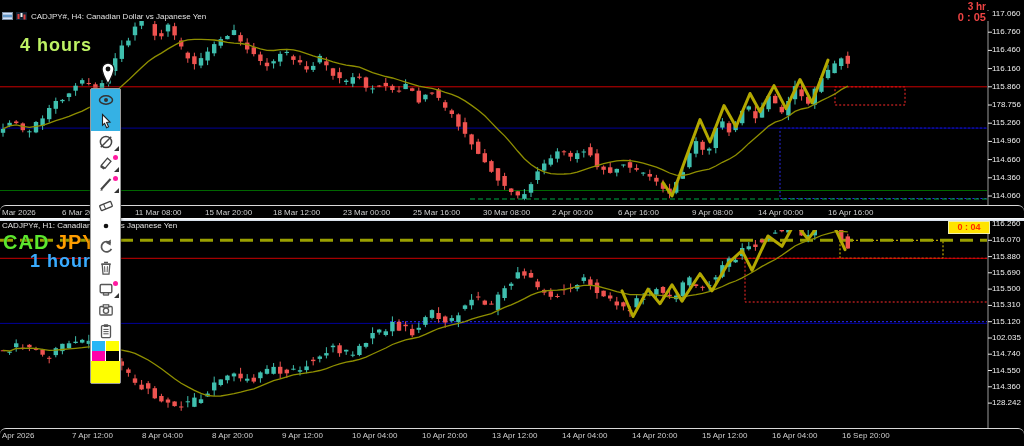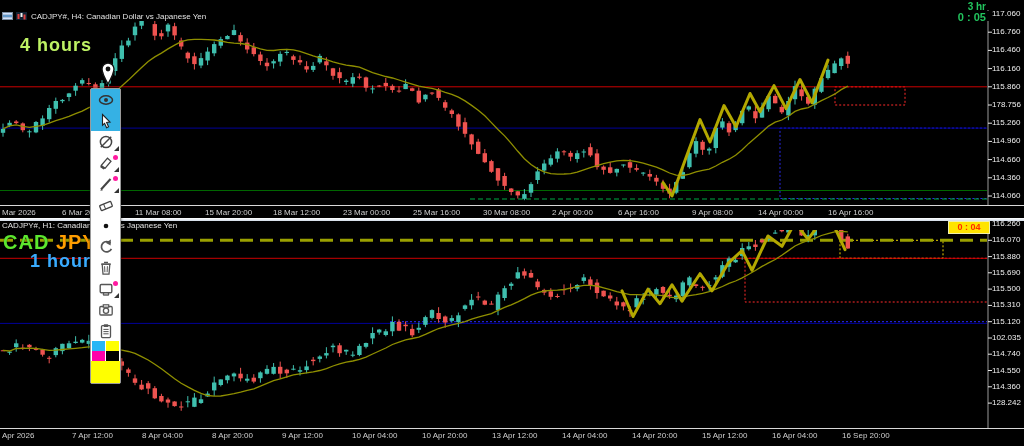--- a/index.html
+++ b/index.html
@@ -4,21 +4,21 @@
 <style>
   html,body{margin:0;padding:0;background:#222;}
   .screen{position:relative;width:1024px;height:446px;background:#000;overflow:hidden;
           font-family:"Liberation Sans",sans-serif;}
   .titlebar{position:absolute;left:0;width:1024px;background:#000;color:#e2e2e2;
             font-size:8px;line-height:10px;white-space:nowrap;}
   .titlebar .ttext{position:absolute;top:1px;}
   .mini-icon{position:absolute;top:1px;width:11px;height:8px;}
   .sep{position:absolute;left:0;width:1024px;height:4px;
        background:linear-gradient(#ffffff,#c2cede);border-bottom:1px solid #8a97a8;}
-  .taxis{position:absolute;left:0;width:1024px;background:#000;border-top:1px solid #d8d8d8;}
+  .taxis{position:absolute;left:0;width:1024px;background:#000;border-top:1px solid #d8d8d8;border-radius:6px;}
   .tlabel{position:absolute;color:#cfcfcf;font-size:8px;white-space:nowrap;}
   .plabel{position:absolute;left:992px;color:#efefef;font-size:8px;line-height:8px;white-space:nowrap;}
   svg.canvas{position:absolute;left:0;top:0;}
   .wm1{position:absolute;font-weight:bold;font-size:20px;letter-spacing:1px;white-space:nowrap;
        text-shadow:0 0 1px #000;}
   .wm2{position:absolute;font-weight:bold;font-size:18px;letter-spacing:1px;white-space:nowrap;}
   .timer{position:absolute;text-align:right;font-weight:bold;line-height:11px;}
   .timer .t1{font-size:10px;}
   .timer .t2{font-size:11px;}
   .badge{position:absolute;width:40px;height:11px;line-height:11px;text-align:center;
@@ -622,21 +622,21 @@
       <rect width="11" height="8" fill="#123"></rect>
         <rect x="1.5" y="2" width="2" height="5" fill="#e04040"></rect>
       <rect x="4.5" y="1" width="2" height="4" fill="#f0f0f0"></rect>
         <rect x="7.5" y="2.5" width="2" height="5" fill="#e04040"></rect>
     </svg>
     <span class="ttext" style="left:31px;">CADJPY#, H4:  Canadian Dollar vs Japanese Yen</span>
   </div>
 
   <div class="wm2" style="left:20px;top:35px;color:#bef264;">4 hours</div>
 
-  <div class="timer" style="right:38px;top:1px;color:#22c55e;">
+  <div class="timer" style="right:38px;top:1px;color:#ef4444;">
     <div class="t1">3 hr</div>
     <div class="t2">0 : 05</div>
   </div>
 
   <div class="taxis" style="top:205px;height:13px;" id="taxis1">
       <div class="tlabel" style="left: 2px; top: 2px;">Mar 2026</div>
       <div class="tlabel" style="left: 62px; top: 2px;">6 Mar 20:00</div>
       <div class="tlabel" style="left: 135px; top: 2px;">11 Mar 08:00</div>
       <div class="tlabel" style="left: 205px; top: 2px;">15 Mar 20:00</div>
       <div class="tlabel" style="left: 273px; top: 2px;">18 Mar 12:00</div>

